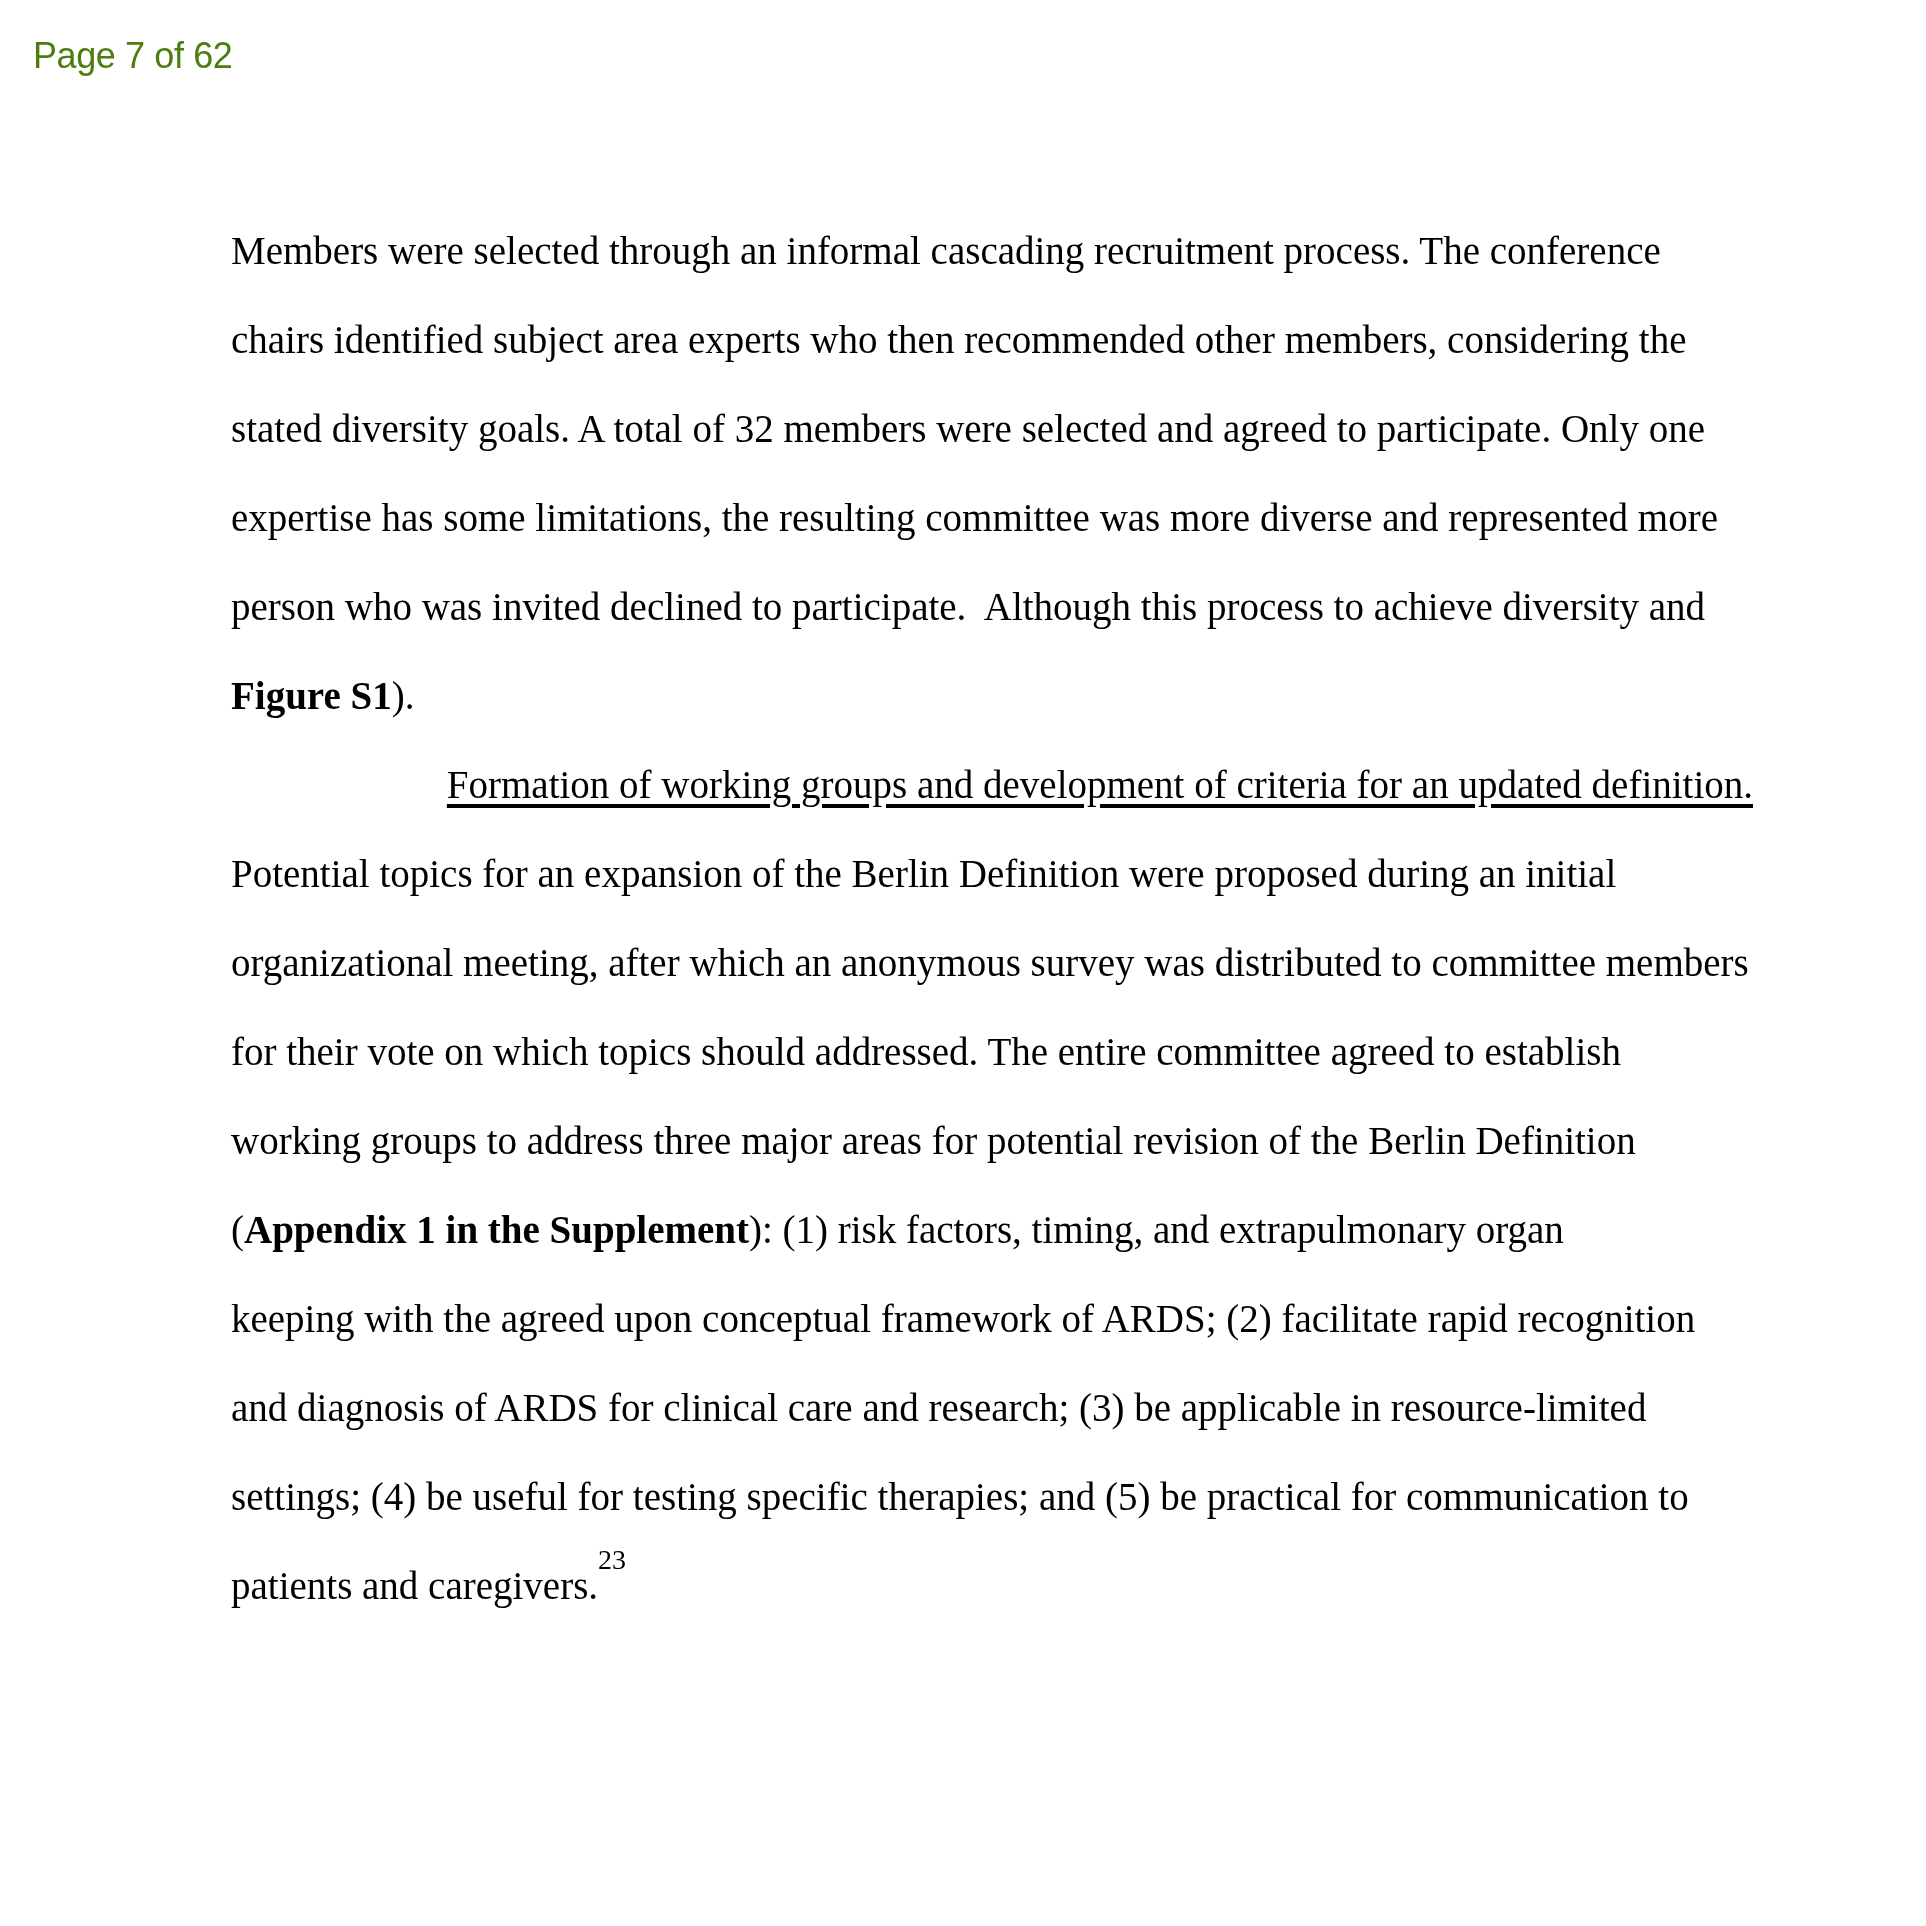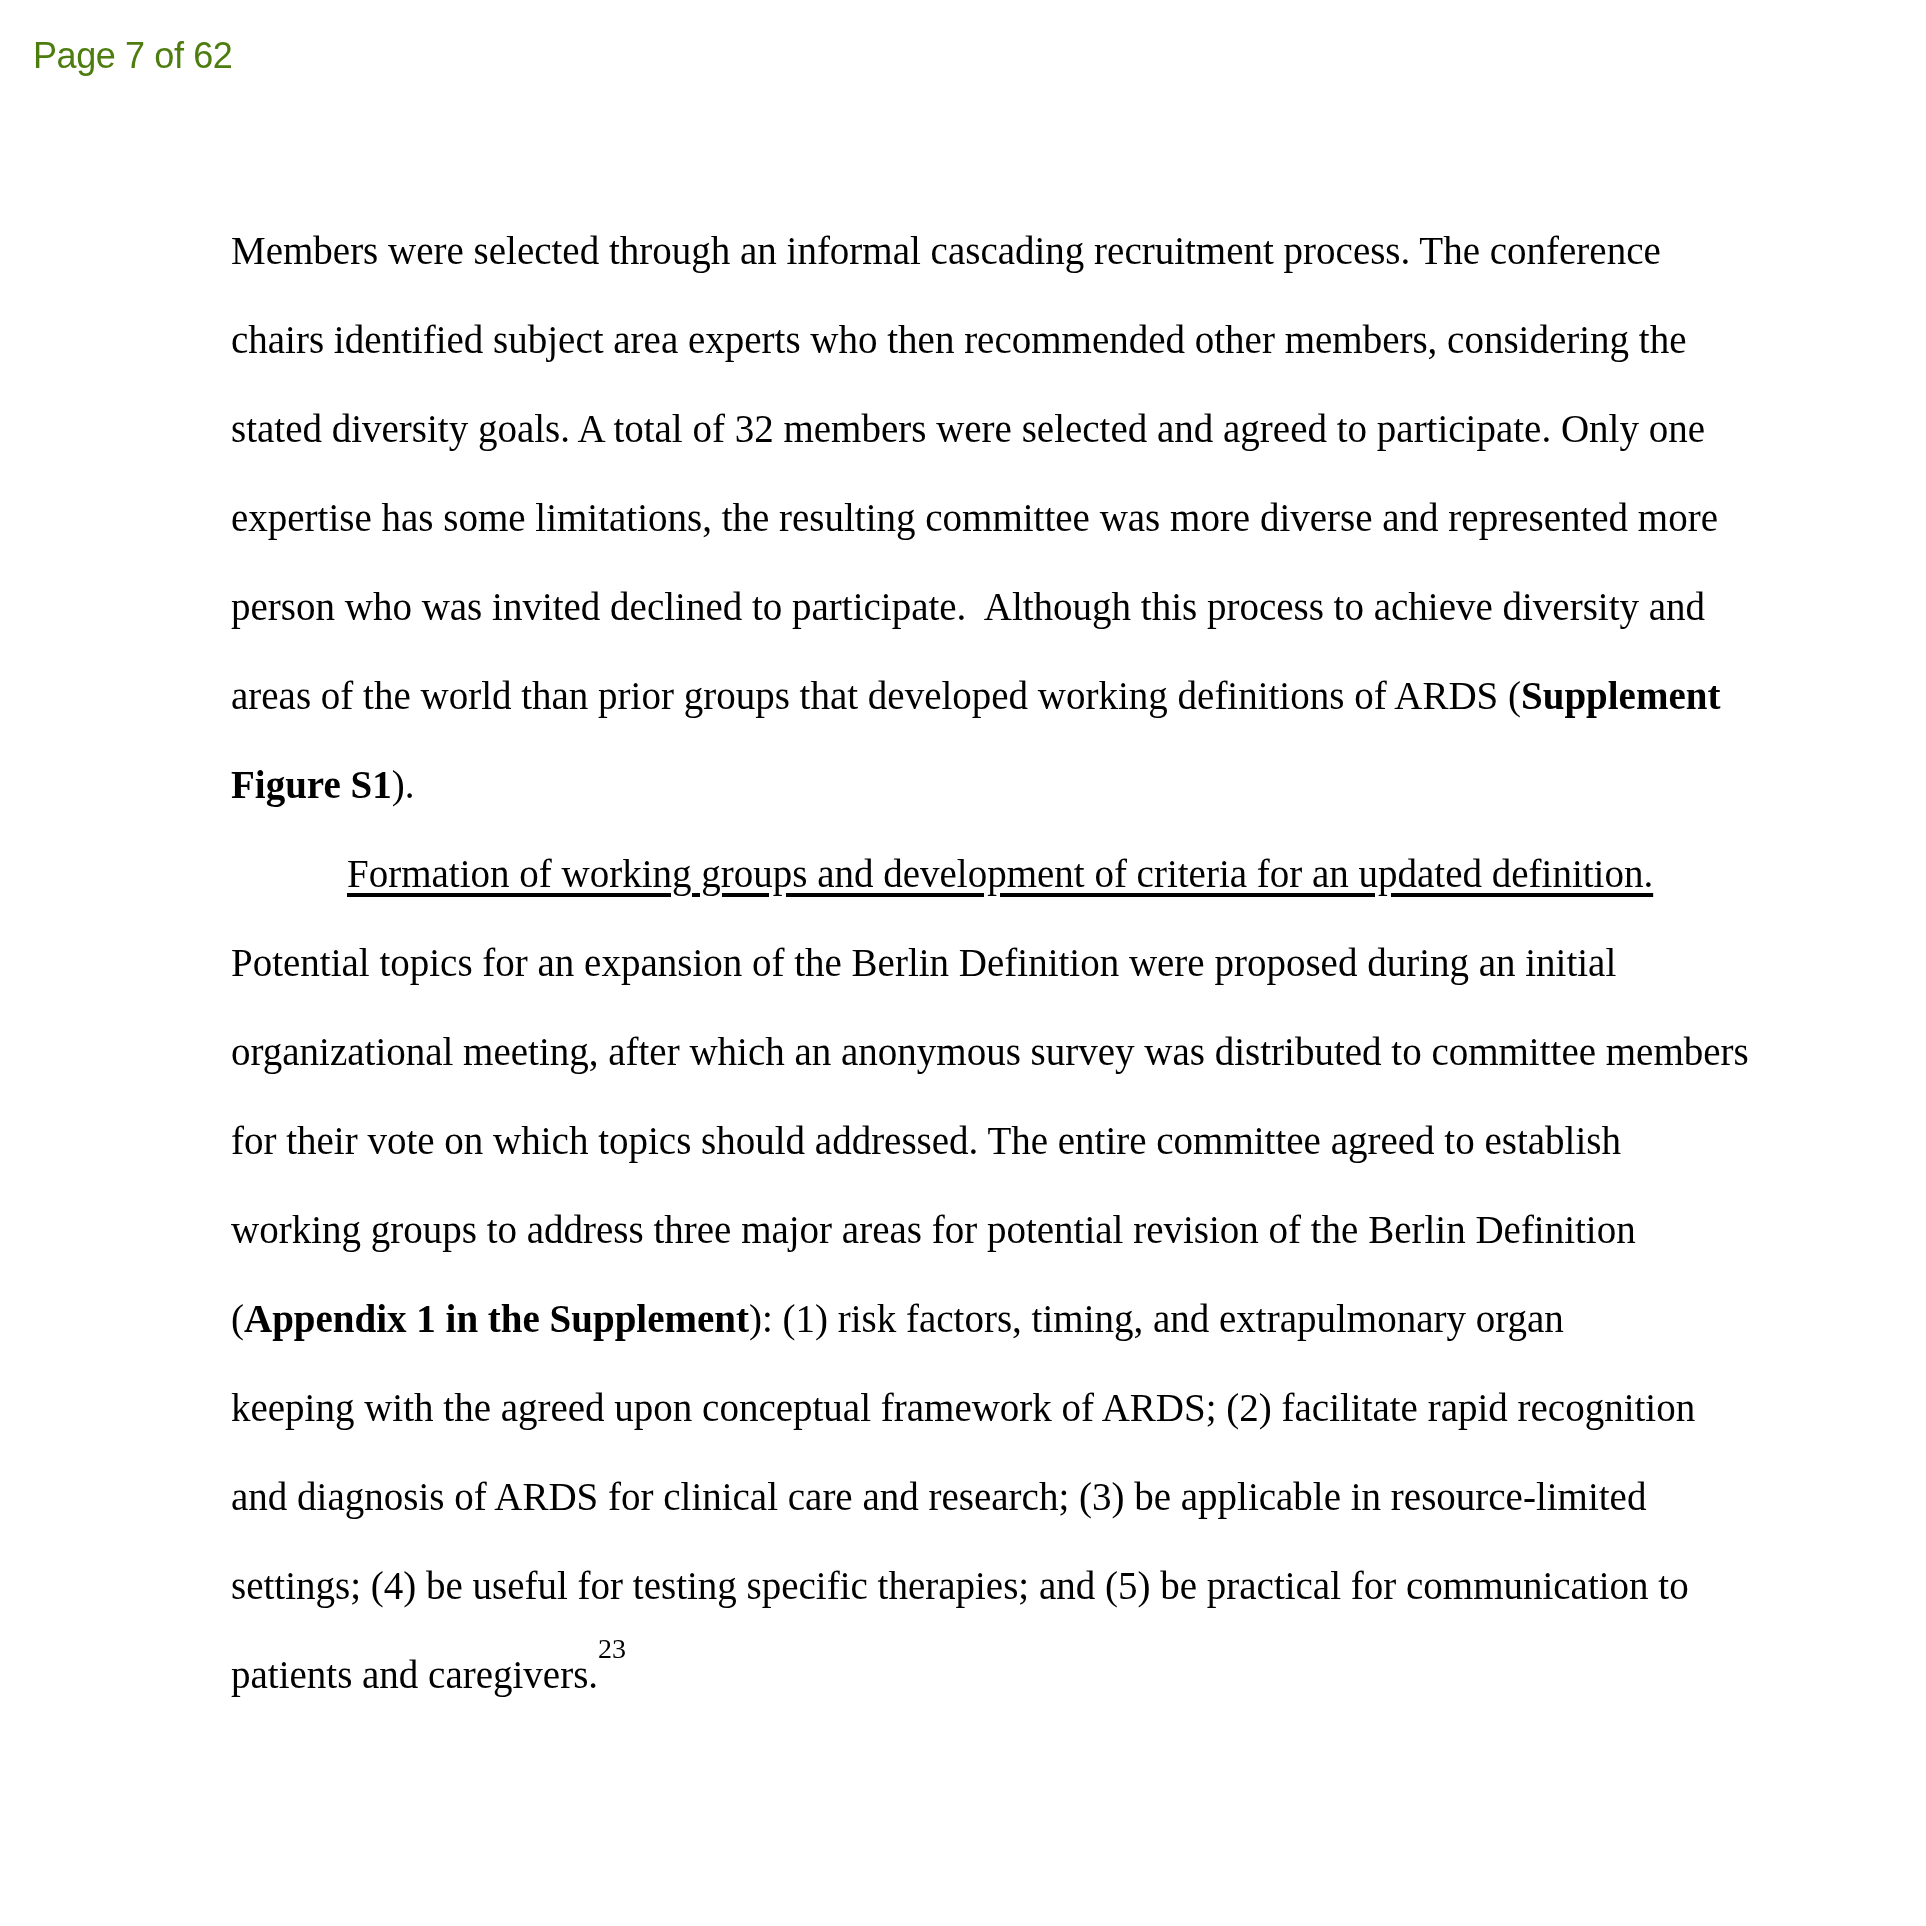--- a/index.html
+++ b/index.html
@@ -34,20 +34,21 @@
     font-size: 39px;
     color: #000000;
   }
   .line {
     height: 89px;
     line-height: 89px;
     white-space: pre;
   }
   .line.indent {
     padding-left: 116px;
+    text-align: right;
   }
   .r-bold { font-weight: bold; }
   .r-underline {
     text-decoration: underline;
     text-decoration-thickness: 3.9px;
     text-underline-offset: 6.2px;
   }
   .r-sup {
     font-size: 28px;
     position: relative;
@@ -60,21 +61,20 @@
 
 <div class="page">
   <div class="page-header">Page 7 of 62</div>
 
   <main class="doc-body" id="body-lines">
       <div class="line"><span class="r-normal">Members were selected through an informal cascading recruitment process. The conference</span></div>
       <div class="line"><span class="r-normal">chairs identified subject area experts who then recommended other members, considering the</span></div>
       <div class="line"><span class="r-normal">stated diversity goals. A total of 32 members were selected and agreed to participate. Only one</span></div>
       <div class="line"><span class="r-normal">expertise has some limitations, the resulting committee was more diverse and represented more</span></div>
       <div class="line"><span class="r-normal">person who was invited declined to participate.  Although this process to achieve diversity and</span></div>
-      <div class="line"><span class="r-normal">areas of the world than prior groups that developed working definitions of ARDS (</span><span class="r-bold">Supplement</span></div>
       <div class="line"><span class="r-bold">Figure S1</span><span class="r-normal">).</span></div>
       <div class="line indent"><span class="r-underline">Formation of working groups and development of criteria for an updated definition.</span></div>
       <div class="line"><span class="r-normal">Potential topics for an expansion of the Berlin Definition were proposed during an initial</span></div>
       <div class="line"><span class="r-normal">organizational meeting, after which an anonymous survey was distributed to committee members</span></div>
       <div class="line"><span class="r-normal">for their vote on which topics should addressed. The entire committee agreed to establish</span></div>
       <div class="line"><span class="r-normal">working groups to address three major areas for potential revision of the Berlin Definition</span></div>
       <div class="line"><span class="r-normal">(</span><span class="r-bold">Appendix 1 in the Supplement</span><span class="r-normal">): (1) risk factors, timing, and extrapulmonary organ</span></div>
       <div class="line"><span class="r-normal">keeping with the agreed upon conceptual framework of ARDS; (2) facilitate rapid recognition</span></div>
       <div class="line"><span class="r-normal">and diagnosis of ARDS for clinical care and research; (3) be applicable in resource-limited</span></div>
       <div class="line"><span class="r-normal">settings; (4) be useful for testing specific therapies; and (5) be practical for communication to</span></div>

